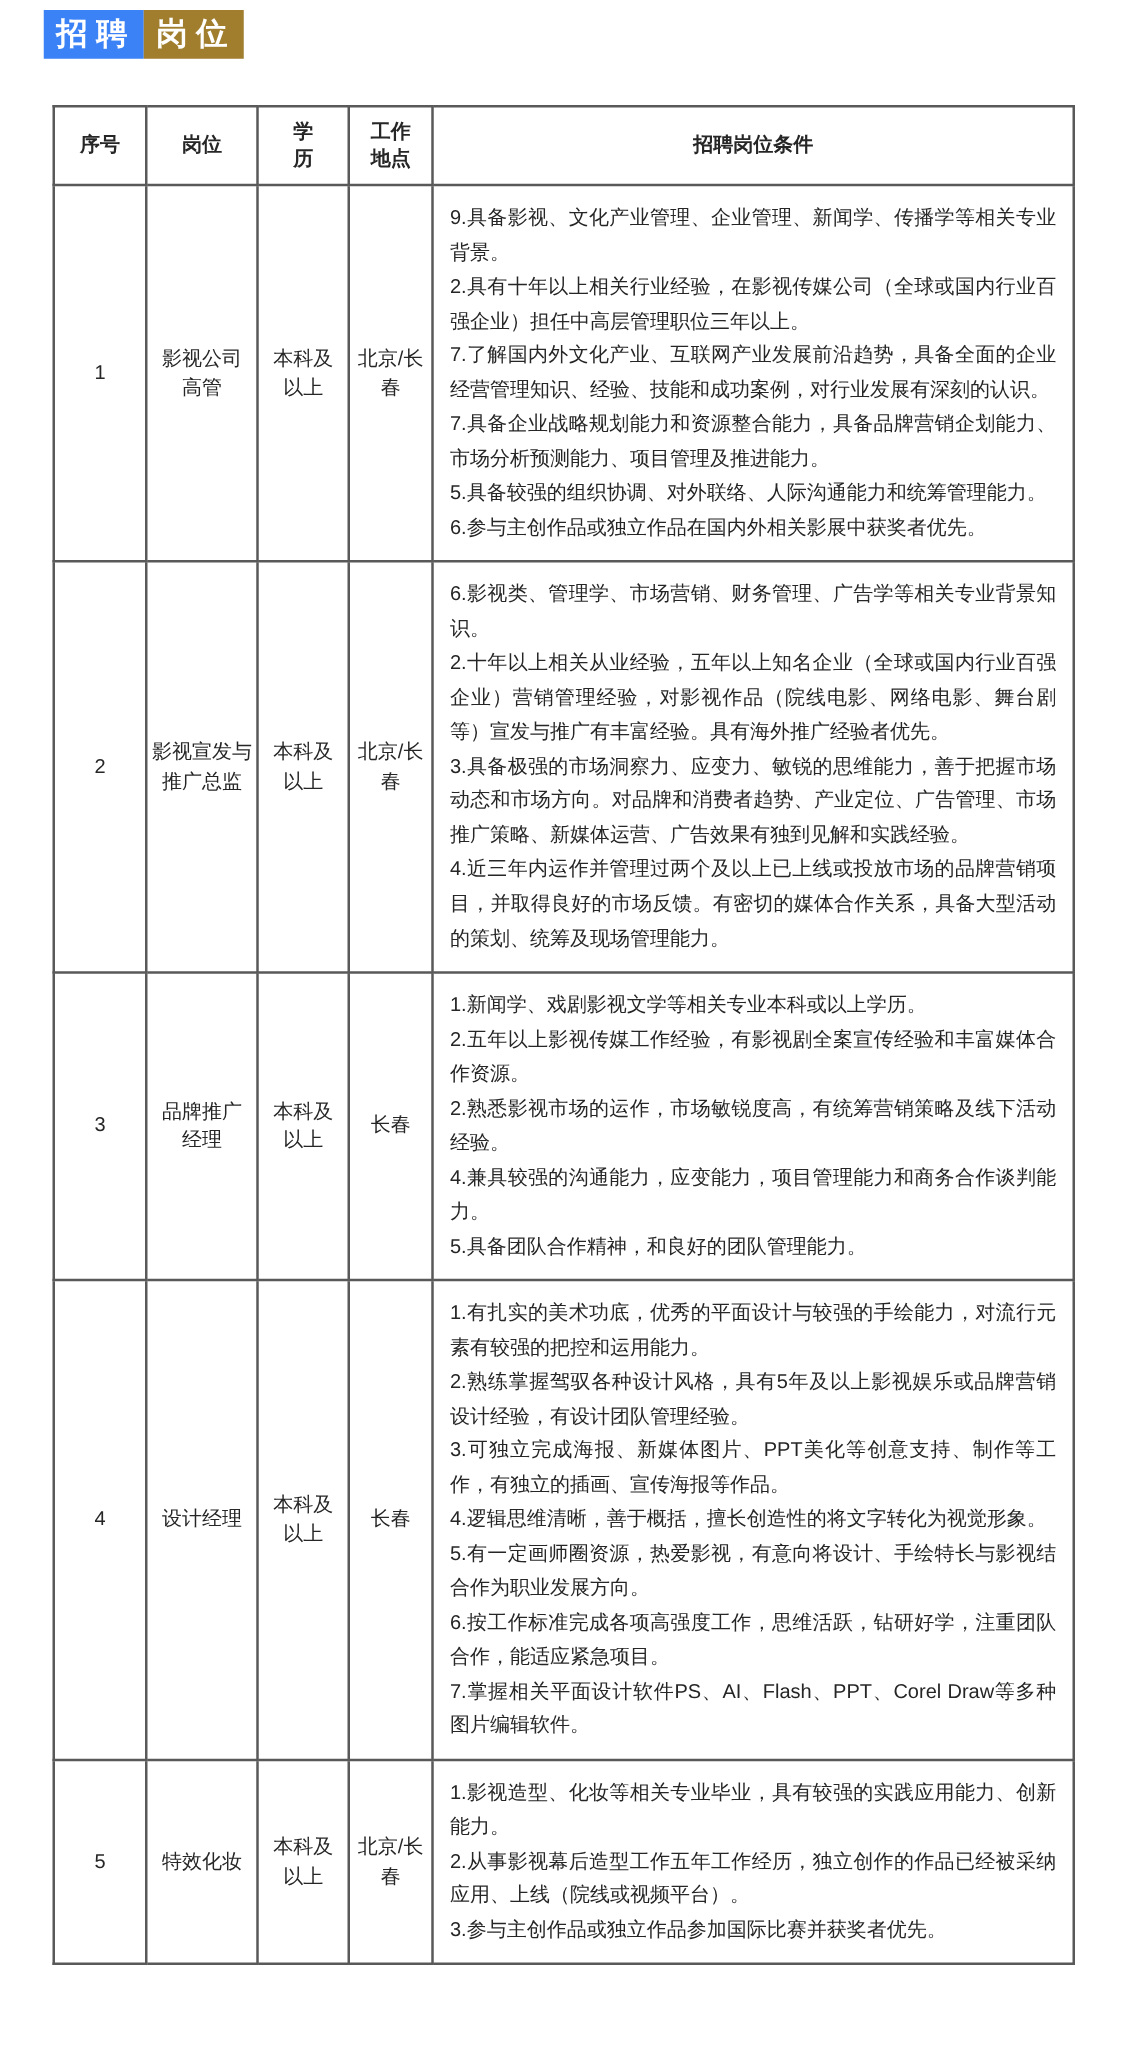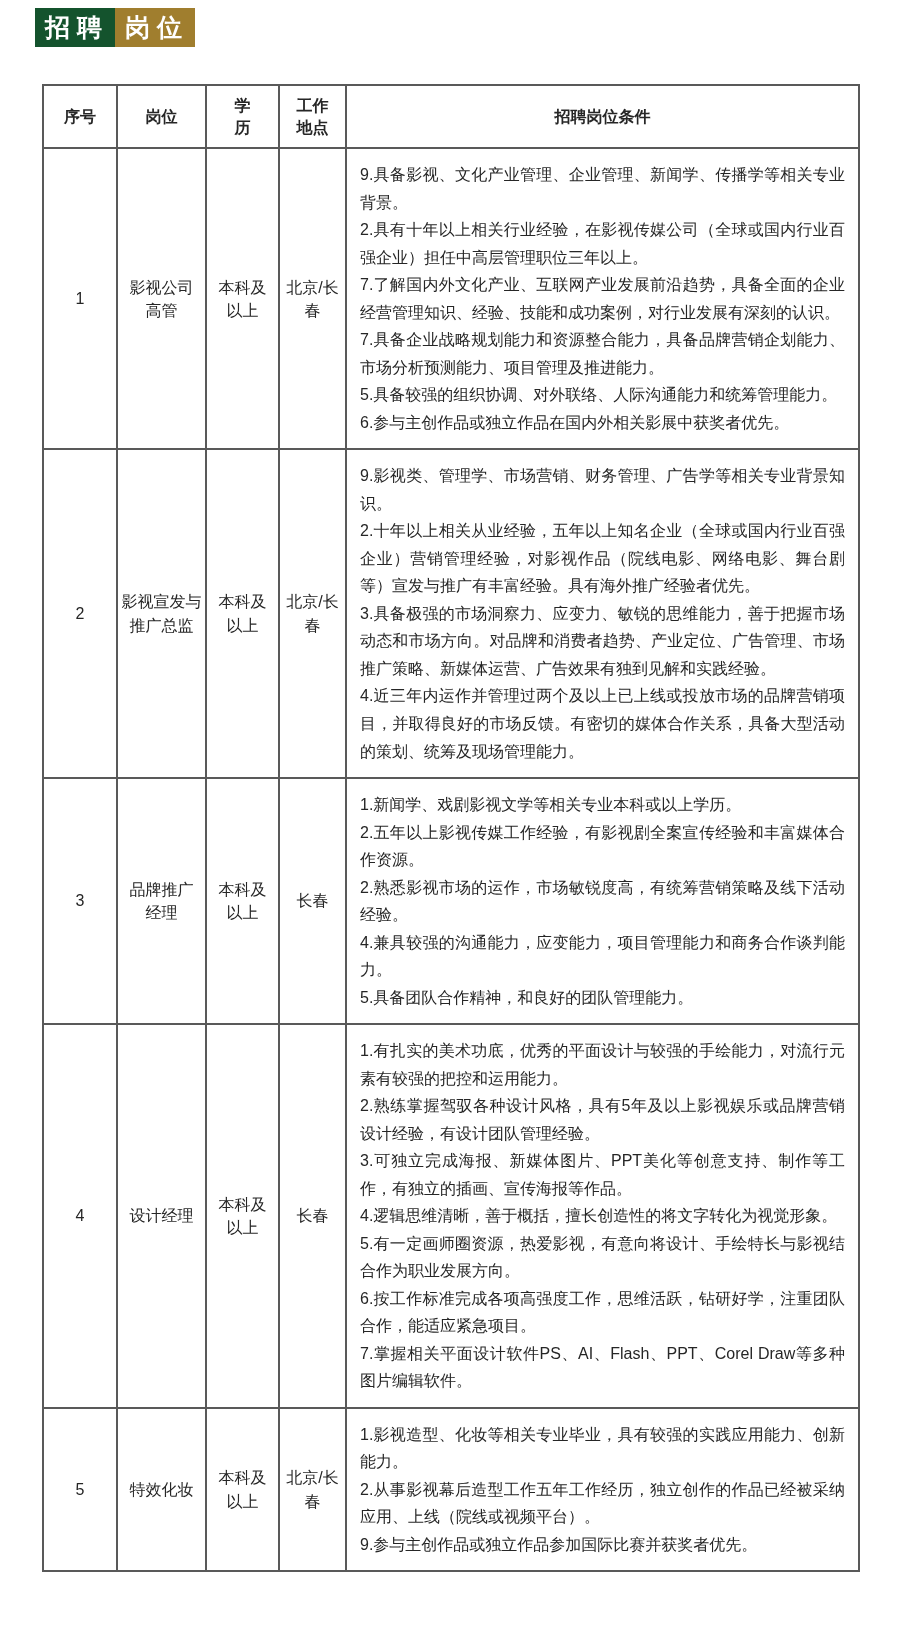--- a/index.html
+++ b/index.html
@@ -66,21 +66,21 @@
   }
 </style>
 </head>
 <body>
 
 
 
 
 
 <div class="page-title">
-  <span class="title-seg" style="background: #14532d; color: rgb(255, 255, 255);">招聘</span>
+  <span class="title-seg" style="background: #3b82f6; color: rgb(255, 255, 255);">招聘</span>
   <span class="title-seg" style="background: rgb(160, 126, 46); color: rgb(255, 255, 255);">岗位</span>
 </div>
 
 <table class="jobs">
   <colgroup>
     <col style="width:74px">
     <col style="width:89px">
     <col style="width:73px">
     <col style="width:67px">
     <col style="width:513px">
@@ -112,21 +112,21 @@
         </td>
   </tr>
       <tr>
     <td class="center">2</td>
     <td class="center">影视宣发与
 推广总监</td>
     <td class="center">本科及
 以上</td>
     <td class="center">北京/长春</td>
     <td class="req">
-          <div class="req-item">9.影视类、管理学、市场营销、财务管理、广告学等相关专业背景知识。</div>
+          <div class="req-item">6.影视类、管理学、市场营销、财务管理、广告学等相关专业背景知识。</div>
           <div class="req-item">2.十年以上相关从业经验，五年以上知名企业（全球或国内行业百强企业）营销管理经验，对影视作品（院线电影、网络电影、舞台剧等）宣发与推广有丰富经验。具有海外推广经验者优先。</div>
           <div class="req-item">3.具备极强的市场洞察力、应变力、敏锐的思维能力，善于把握市场动态和市场方向。对品牌和消费者趋势、产业定位、广告管理、市场推广策略、新媒体运营、广告效果有独到见解和实践经验。</div>
           <div class="req-item">4.近三年内运作并管理过两个及以上已上线或投放市场的品牌营销项目，并取得良好的市场反馈。有密切的媒体合作关系，具备大型活动的策划、统筹及现场管理能力。</div>
         </td>
   </tr>
       <tr>
     <td class="center">3</td>
     <td class="center">品牌推广
 经理</td>
     <td class="center">本科及
@@ -158,21 +158,21 @@
   </tr>
       <tr>
     <td class="center">5</td>
     <td class="center">特效化妆</td>
     <td class="center">本科及
 以上</td>
     <td class="center">北京/长春</td>
     <td class="req">
           <div class="req-item">1.影视造型、化妆等相关专业毕业，具有较强的实践应用能力、创新能力。</div>
           <div class="req-item">2.从事影视幕后造型工作五年工作经历，独立创作的作品已经被采纳应用、上线（院线或视频平台）。</div>
-          <div class="req-item">9.参与主创作品或独立作品参加国际比赛并获奖者优先。</div>
+          <div class="req-item">3.参与主创作品或独立作品参加国际比赛并获奖者优先。</div>
         </td>
   </tr>
     </tbody>
 </table>
 
 
 
 
 
 

